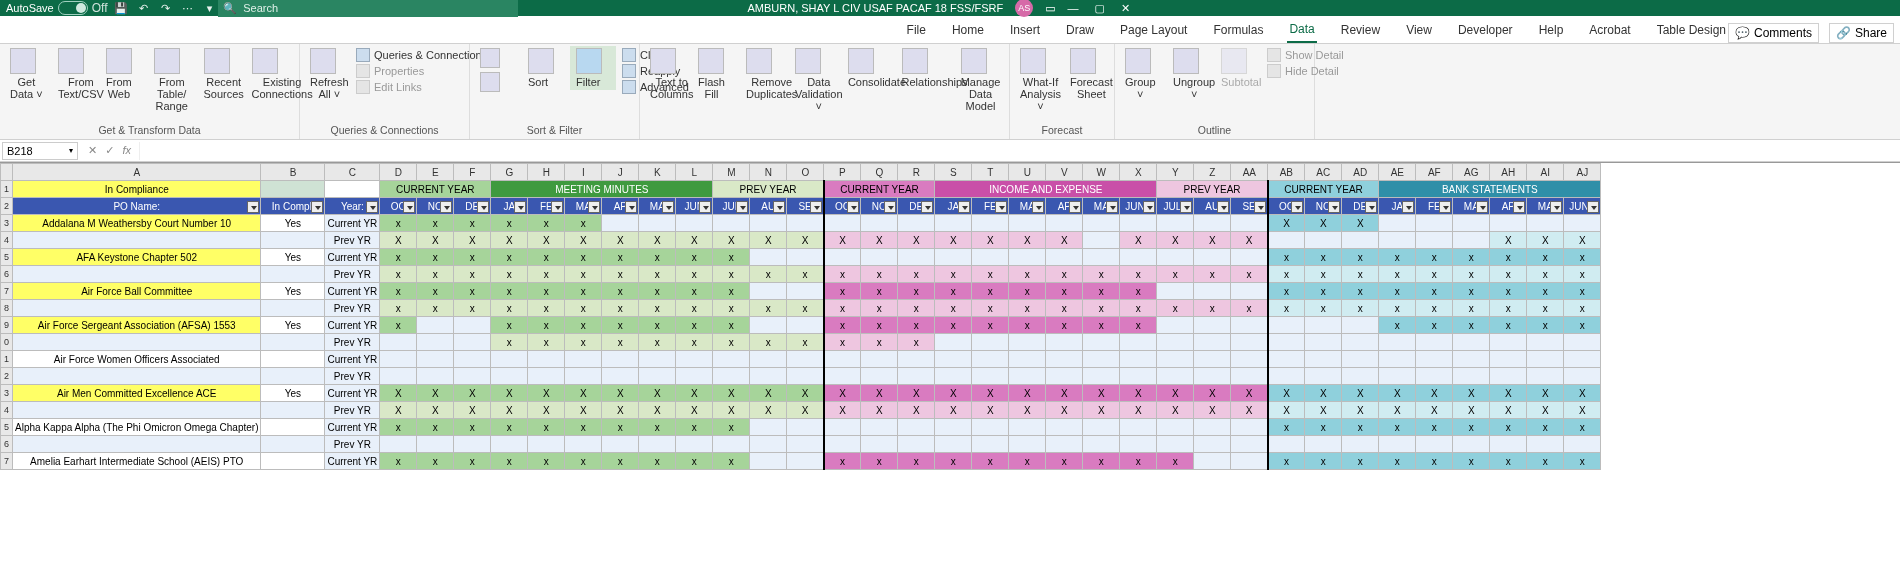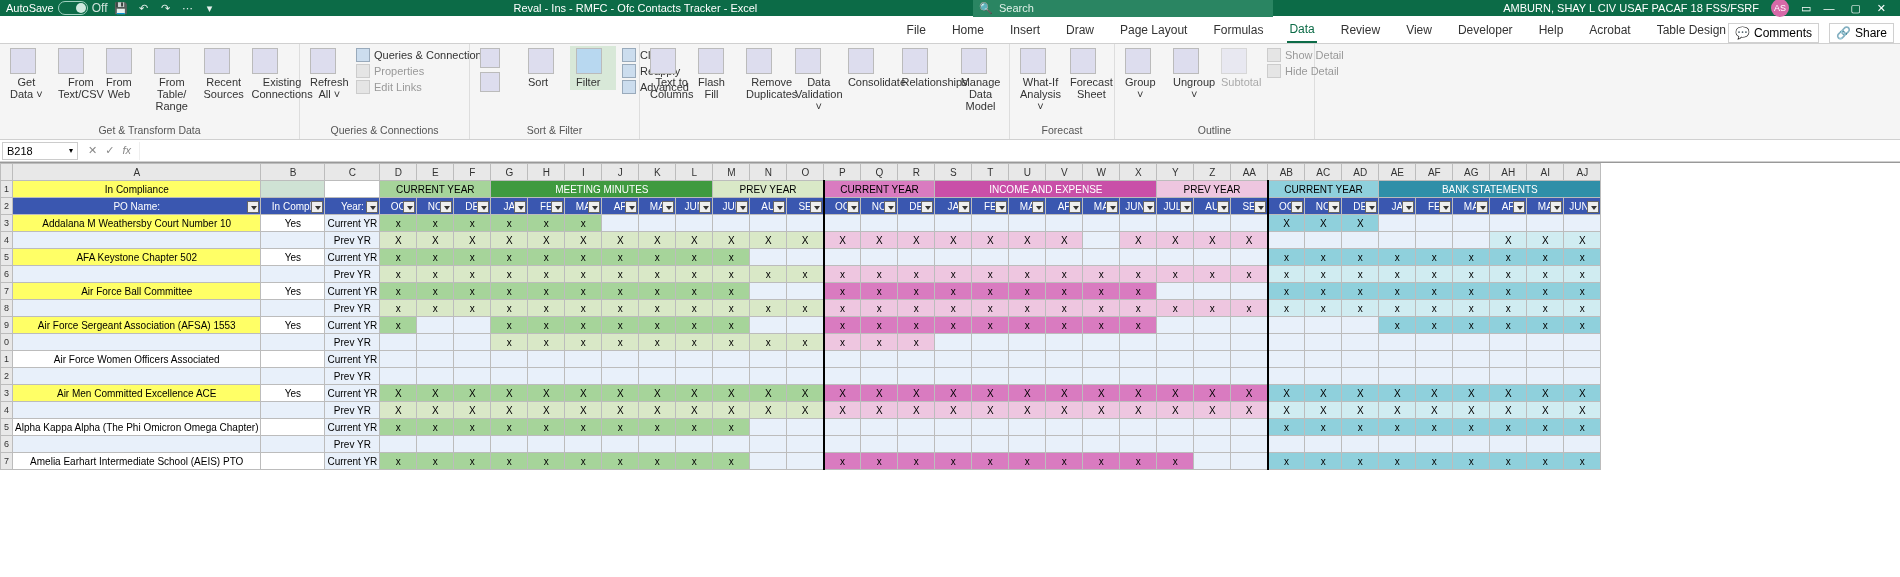--- a/index.html
+++ b/index.html
@@ -89,21 +89,20 @@
       <span>AutoSave</span>
       <span class="toggle"></span>
       <span style="font-size:12px;opacity:.8">Off</span>
     </div>
     <span class="qat-icon">💾</span>
     <span class="qat-icon">↶</span>
     <span class="qat-icon">↷</span>
     <span class="qat-icon">⋯</span>
     <span class="qat-icon">▾</span>
   </div>
-  <div class="title">Reval - Ins - RMFC - Ofc Contacts Tracker - Excel</div>
   <div class="searchbox">
     <span>🔍</span>
     <span>Search</span>
   </div>
   <div class="right">
     <span>AMBURN, SHAY L CIV USAF PACAF 18 FSS/FSRF</span>
     <span class="user-badge">AS</span>
     <span>▭</span>
     <div class="winctl">
       <span>—</span>

